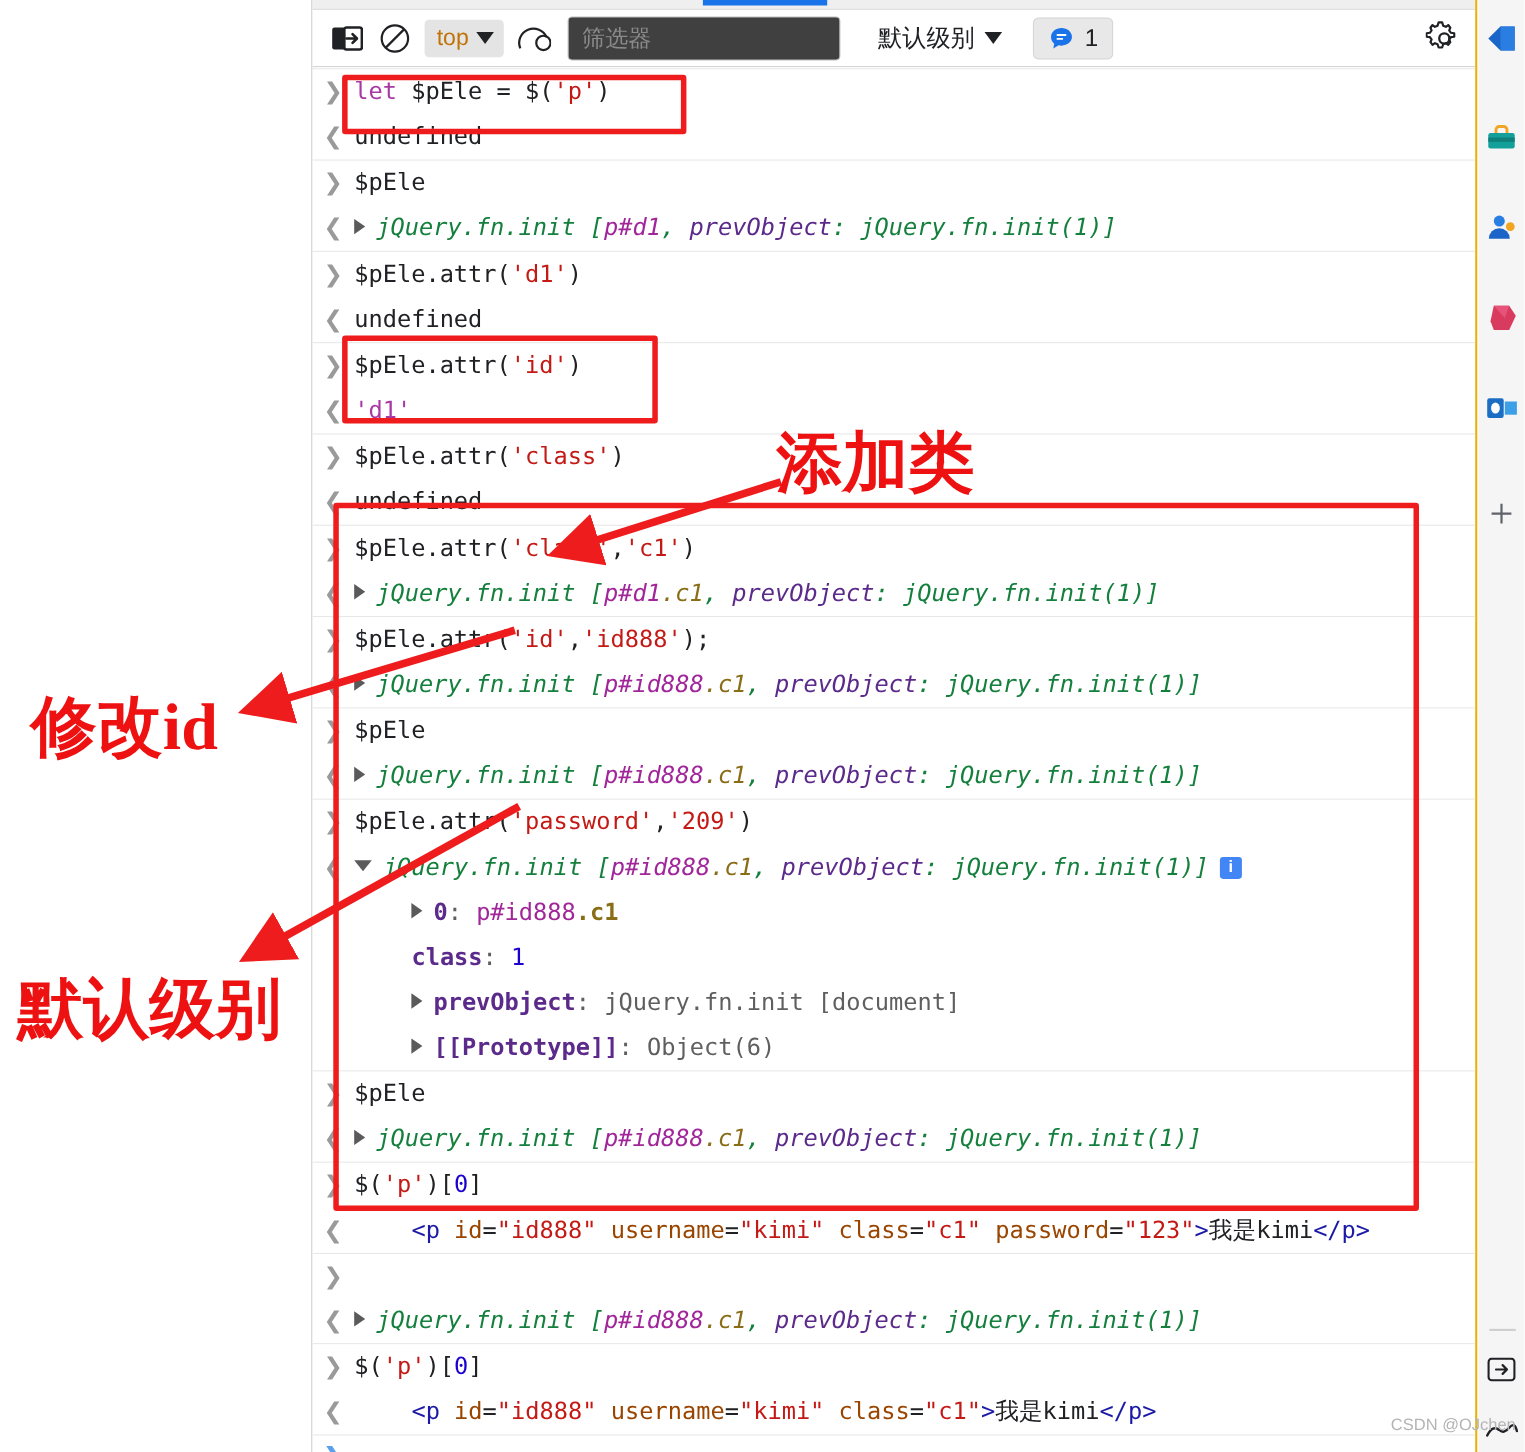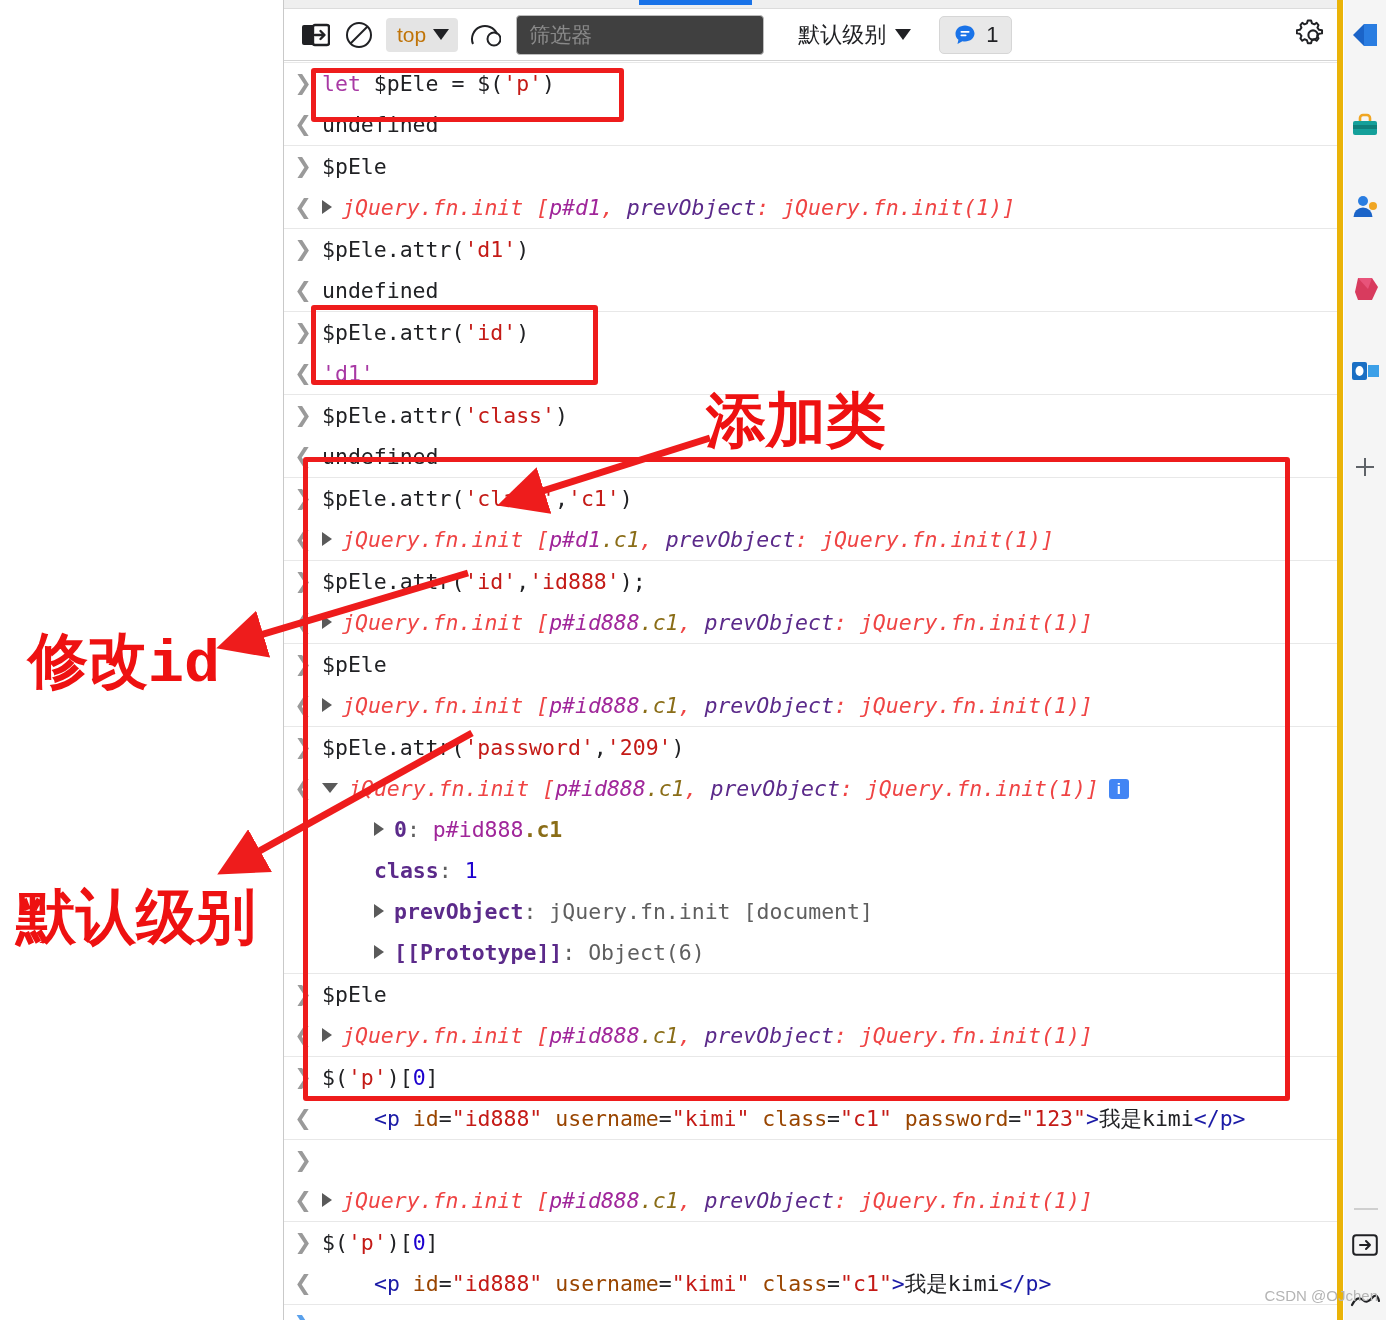--- a/index.html
+++ b/index.html
@@ -20,21 +20,21 @@
   .page-left {
     position: absolute; left: 0; top: 0; width: 283px; height: 1320px;
     background: #ffffff;
   }
 
   
   .devtools {
     position: absolute; left: 283px; top: 0; width: 1060px; height: 1320px;
     background: #ffffff;
     border-left: 1px solid #c9c9c9;
-    border-right: 6px solid #eab308;
+    border-right: 2px solid #eab308;
     overflow: hidden;
     padding-left: 16px;
   }
 
   
   .tab-indicator {
     position: absolute; left: 355px; top: 0; width: 113px; height: 5px;
     background: #1a73e8;
   }
   .tabstrip-bg {
@@ -180,21 +180,21 @@
   .indent-1 { padding-left: 52px; }
 
   
   .kw      { color: #a839a4; }
   .str     { color: #c41a16; }
   .strq    { color: #a839a4; }
   .num     { color: #1c00cf; }
   .sel     { color: #a0269a; font-style: italic; }
   .cls     { color: #8a6d17; font-style: italic; }
   .prop    { color: #5b2a8a; font-style: italic; }
-  .plain   { color: #ef4444; }
+  .plain   { color: #15803d; }
   .pname   { color: #5b2a8a; font-weight: bold; font-style: normal; }
   .pval    { color: #5f5f5f; font-style: normal; }
   .selp    { color: #a0269a; font-style: normal; }
   .clsp    { color: #8a6d17; font-style: normal; font-weight: bold; }
   .numb    { color: #1c00cf; font-style: normal; }
   .tagname { color: #1a1aa6; }
   .attrn   { color: #994500; }
   .attrv   { color: #c41a16; }
   .nodetext{ color: #202124; }
 
@@ -230,21 +230,21 @@
     pointer-events: none;
   }
   .redbox {
     position: absolute;
     border: 5px solid #ee1c1c;
     border-radius: 3px;
   }
   .anno-text {
     position: absolute;
     color: #ee1111;
-    font-family: Liberation Mono, monospace;
+    font-family: Liberation Serif, serif;
     font-weight: bold;
     white-space: nowrap;
   }
   .watermark {
     position: absolute; right: 8px; bottom: 16px;
     font-family: "Liberation Sans", sans-serif;
     font-size: 15px; color: #b4b4b4;
   }
 </style>
 </head>

